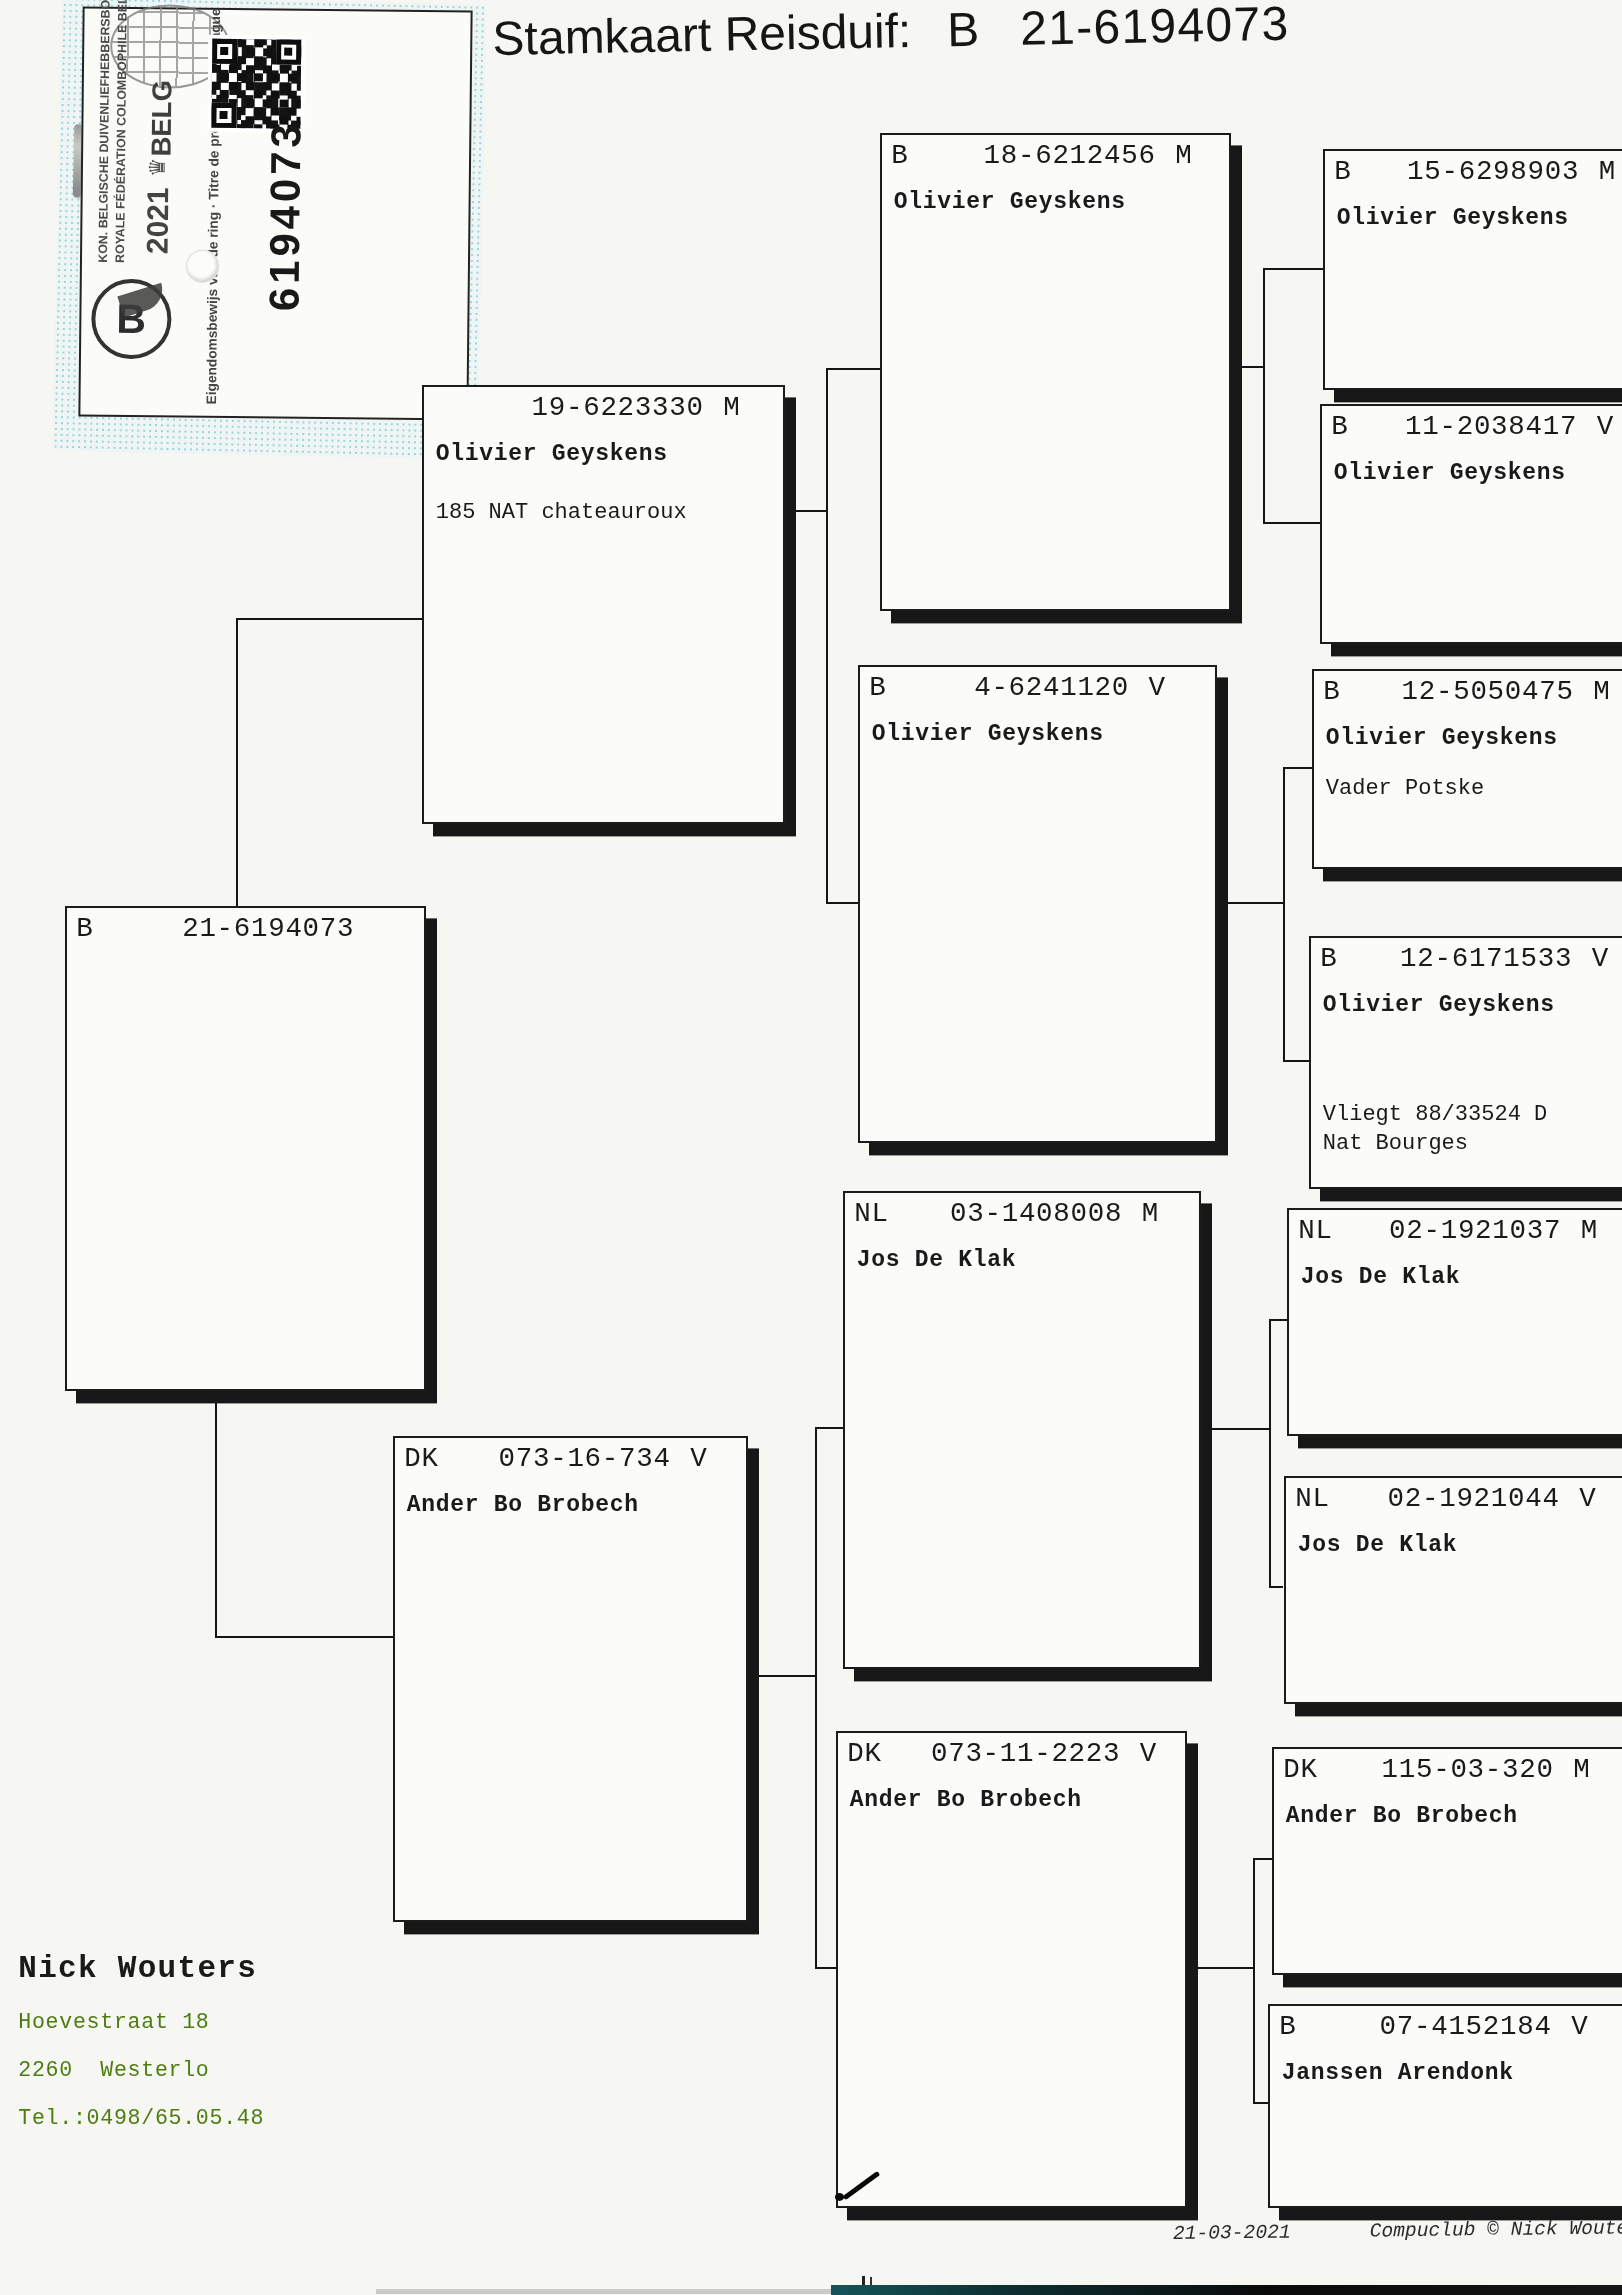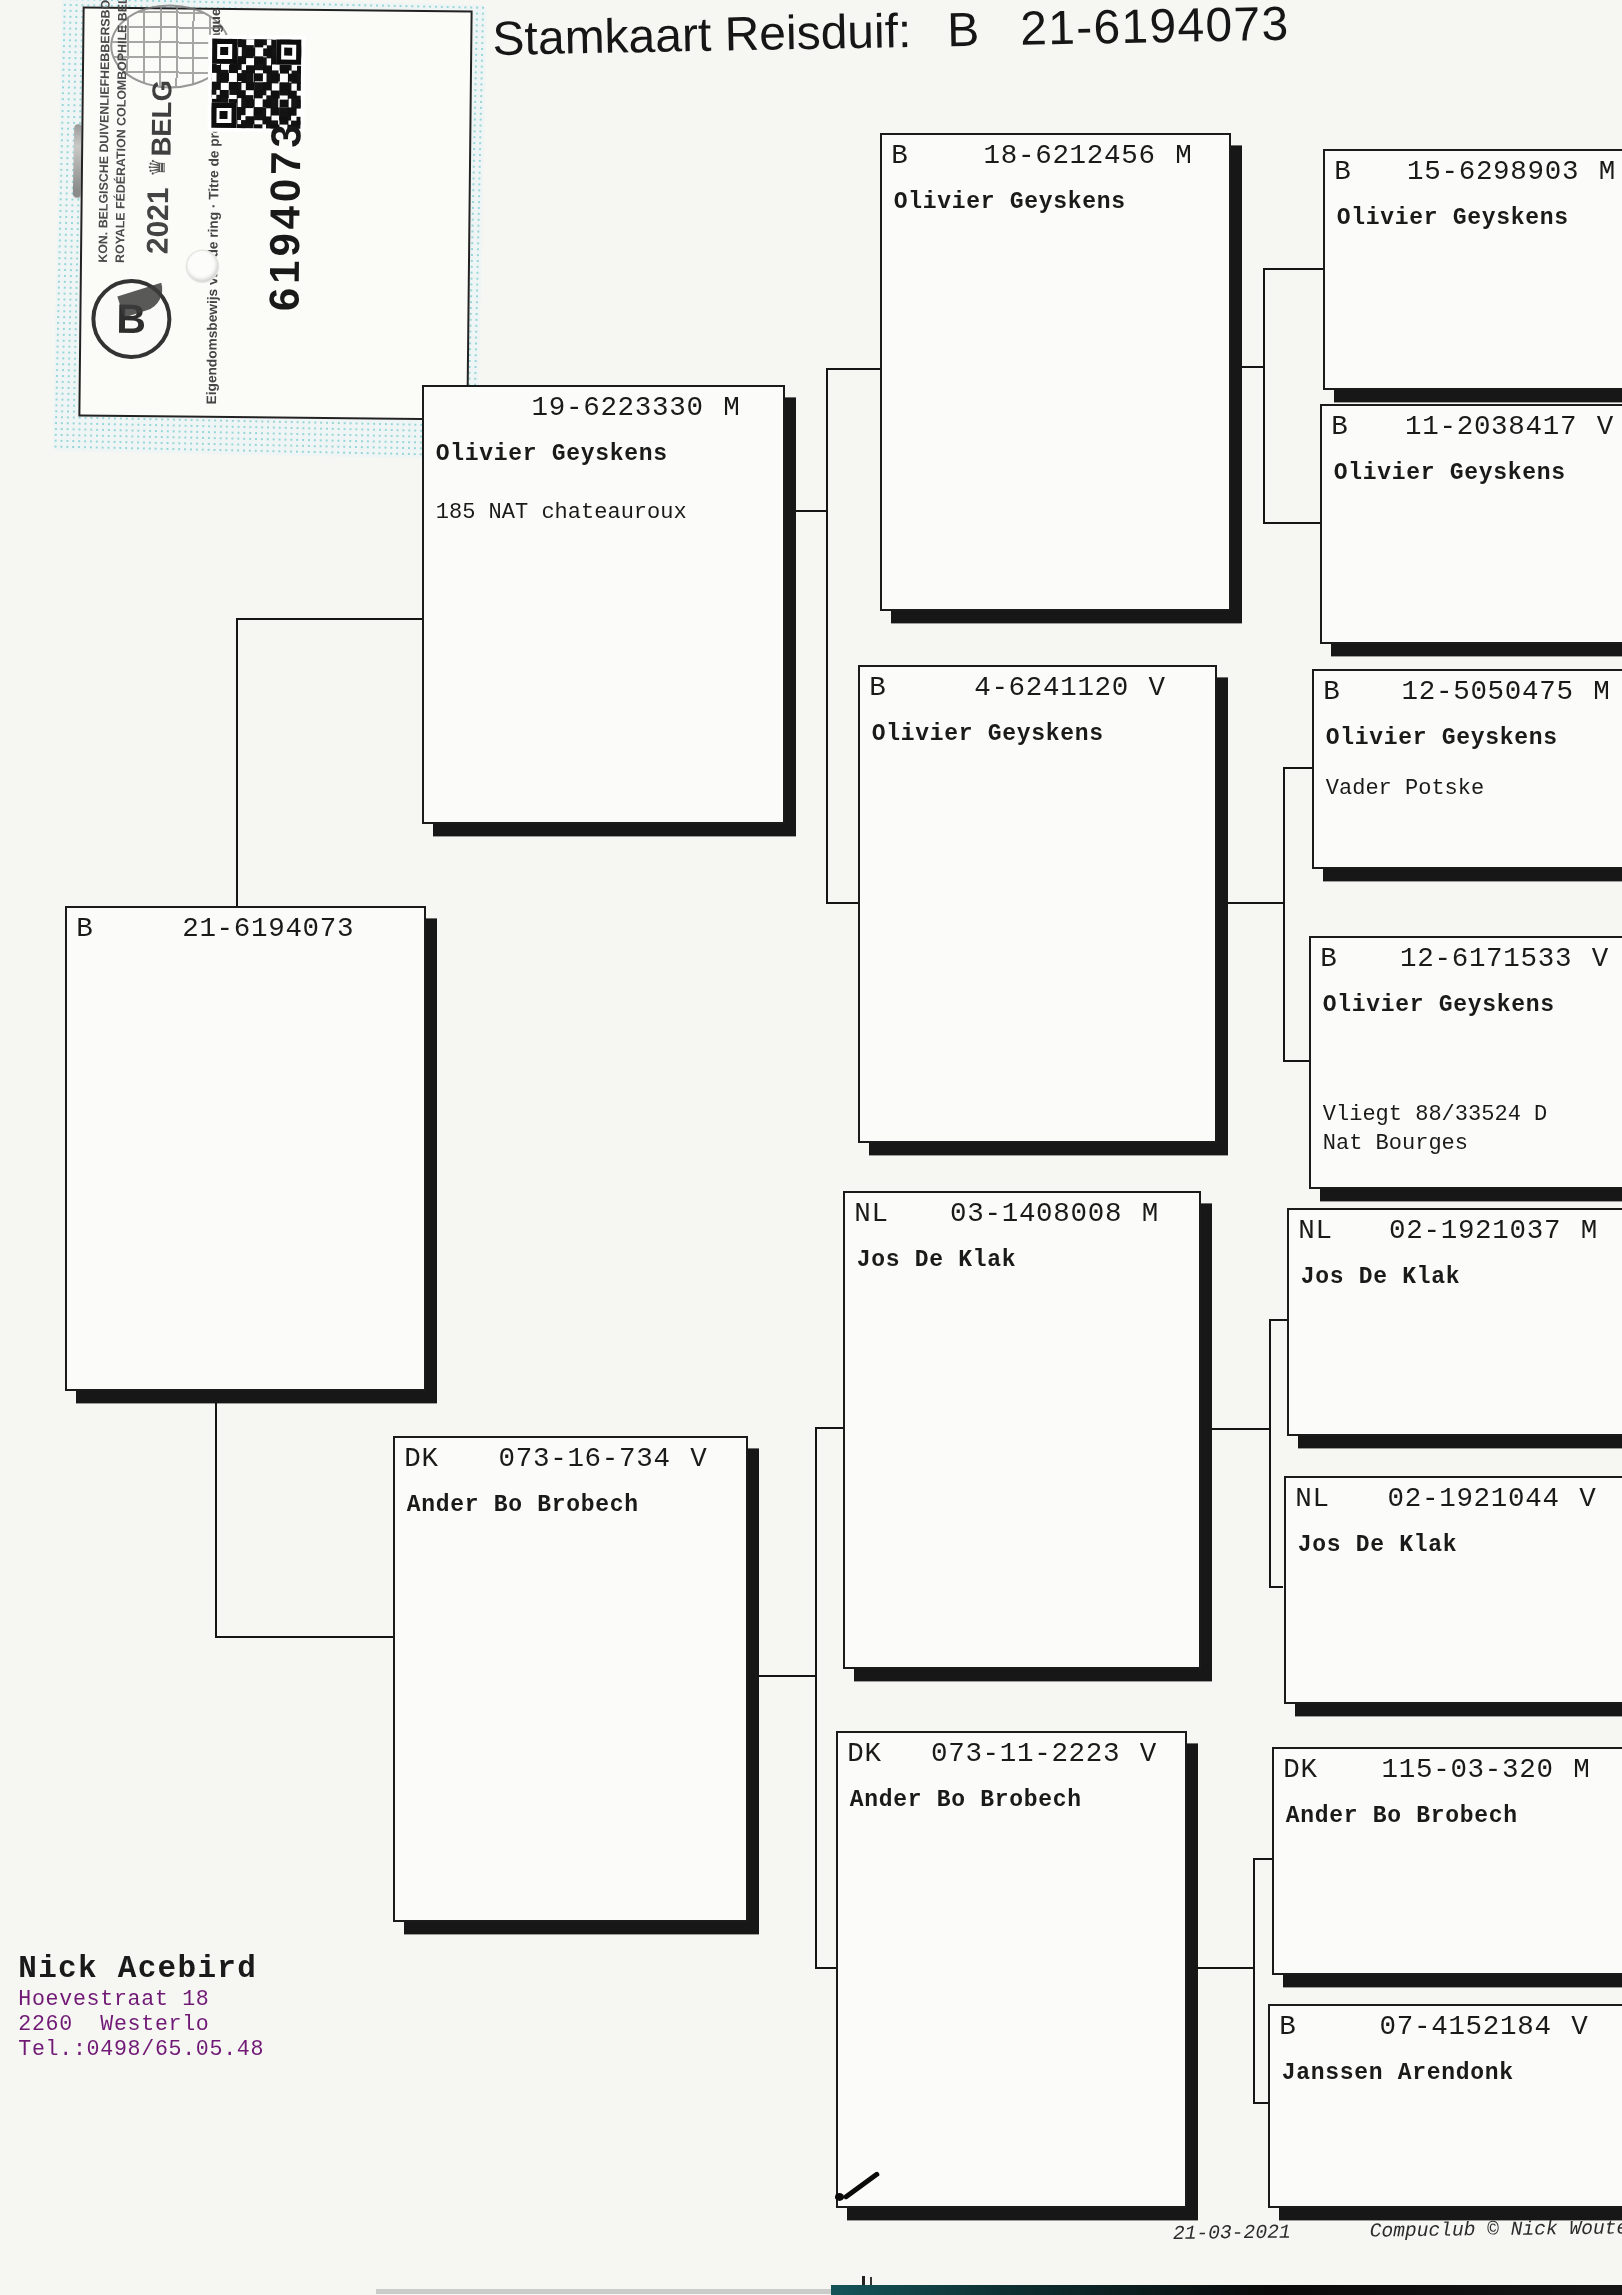--- a/index.html
+++ b/index.html
@@ -20,21 +20,21 @@
   .psex{margin-left:19.6px;}
   .pname{position:absolute;left:11.8px;top:54px;font-weight:bold;font-size:23px;letter-spacing:0.7px;white-space:nowrap;}
   .pdetails{position:absolute;left:11.8px;top:103px;font-size:22px;line-height:1.32;white-space:pre-line;}
 
   
   .cline{position:absolute;background:#151515;}
 
   
   .owner{position:absolute;left:18.3px;top:1951px;}
   .owner-name{font-size:31px;font-weight:bold;letter-spacing:1.3px;}
-  .owner-line{font-size:21.6px;margin-top:1px;letter-spacing:0.7px;white-space:pre;color:#701a75;}
+  .owner-line{font-size:21.6px;margin-top:24px;letter-spacing:0.7px;white-space:pre;color:#4d7c0f;}
   .footer{position:absolute;left:1173px;top:2220px;font-size:19.6px;font-style:italic;color:#2c2c2c;
           white-space:nowrap;transform:rotate(-0.7deg);}
   .footer .f-credit{margin-left:79px;}
 
   
   .sticker{position:absolute;left:62px;top:-3.9px;width:425px;height:455px;transform:rotate(1.2deg);
            transform-origin:top left;background-color:#eef5f4;border-radius:6.5px;
            background-image:radial-gradient(#96d6d8 1.1px,transparent 1.2px);background-size:5.9px 5.9px;}
   .st-card{position:absolute;left:23px;top:7.9px;width:386px;height:406px;background:#fbfbf8;
            border:2px solid #222;transform:rotate(-0.6deg);}
@@ -267,21 +267,21 @@
 
   <div class="pbox" style="left:1268px;top:2004px;width:363px;height:200px">
     <div class="phead">
       <span class="pcode">B</span>
       <span class="pring"><span>07-4152184</span><span class="psex">V</span></span>
     </div>
     <div class="pname">Janssen Arendonk</div>
   </div>
 
   <div class="owner">
-    <div class="owner-name">Nick Acebird</div>
+    <div class="owner-name">Nick Wouters</div>
     <div class="owner-line">Hoevestraat 18</div>
     <div class="owner-line">2260  Westerlo</div>
     <div class="owner-line">Tel.:0498/65.05.48</div>
   </div>
 
   <div class="footer">
     <span>21-03-2021</span><span class="f-credit">Compuclub © Nick Wouters</span>
   </div>
 
   <div class="pen-mark"></div>

